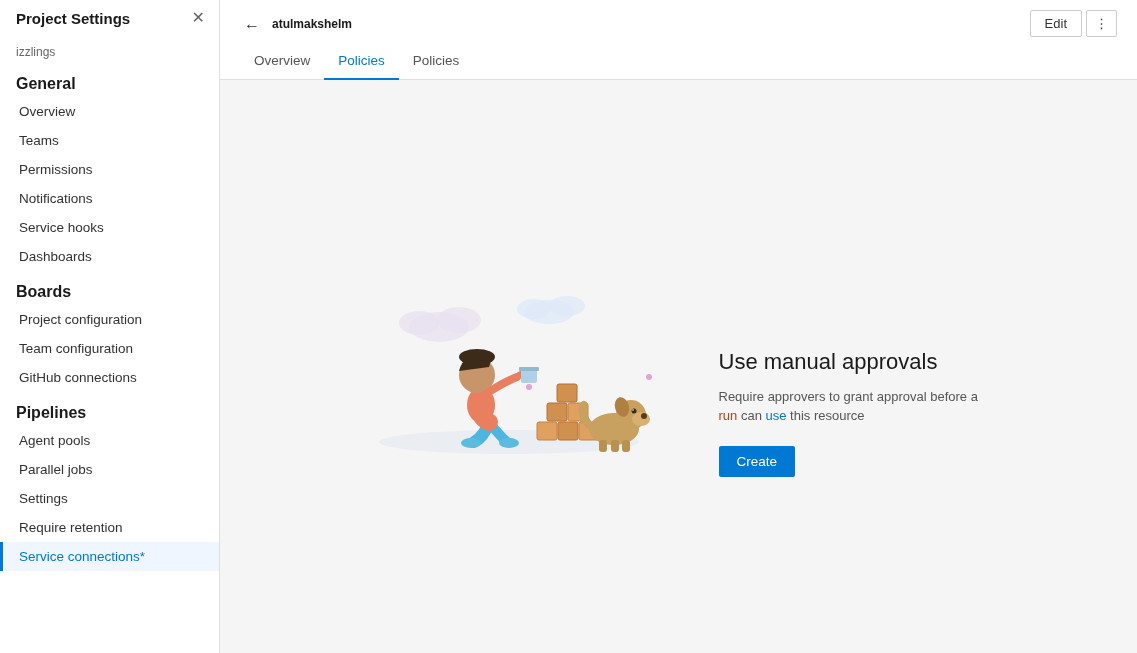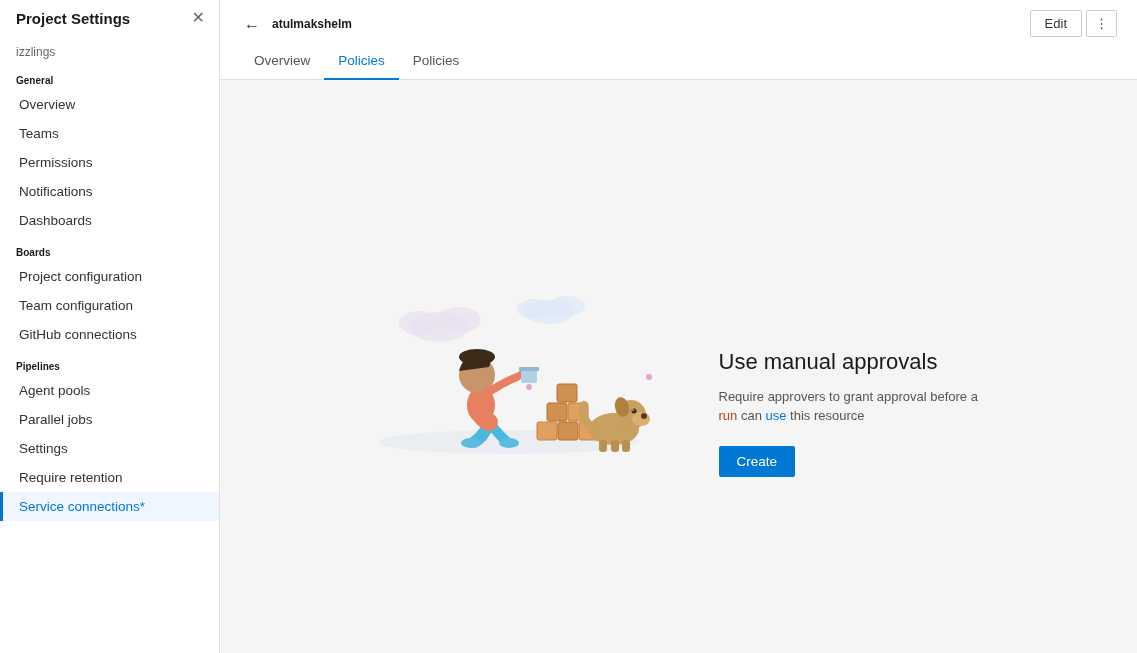--- a/index.html
+++ b/index.html
@@ -35,21 +35,21 @@
       top: 6px;
       right: 8px;
       cursor: pointer;
       color: #666;
       font-size: 16px;
       border: none;
       background: none;
       padding: 2px 6px;
     }
     .sidebar-section-label {
-      font-size: 10px;
+      font-size: 16px;
       font-weight: 700;
       color: #1a1a1a;
       padding: 12px 16px 4px 16px;
       text-transform: none;
       letter-spacing: 0;
     }
     .sidebar-item {
       padding: 7px 16px;
       cursor: pointer;
       color: #323232;
@@ -196,20 +196,21 @@
     <div class="sidebar-title">Project Settings</div>
     <div class="sidebar-subtitle">izzlings</div>
   </div>
 
   <div id="sidebar-sections">
       <div class="sidebar-section-label">General</div>
       <div class="sidebar-item">Overview</div>
       <div class="sidebar-item">Teams</div>
       <div class="sidebar-item">Permissions</div>
       <div class="sidebar-item">Notifications</div>
+      <div class="sidebar-item">Service hooks</div>
       <div class="sidebar-item">Dashboards</div>
       <div class="sidebar-section-label">Boards</div>
       <div class="sidebar-item">Project configuration</div>
       <div class="sidebar-item">Team configuration</div>
       <div class="sidebar-item">GitHub connections</div>
       <div class="sidebar-section-label">Pipelines</div>
       <div class="sidebar-item">Agent pools</div>
       <div class="sidebar-item">Parallel jobs</div>
       <div class="sidebar-item">Settings</div>
       <div class="sidebar-item">Require retention</div>

